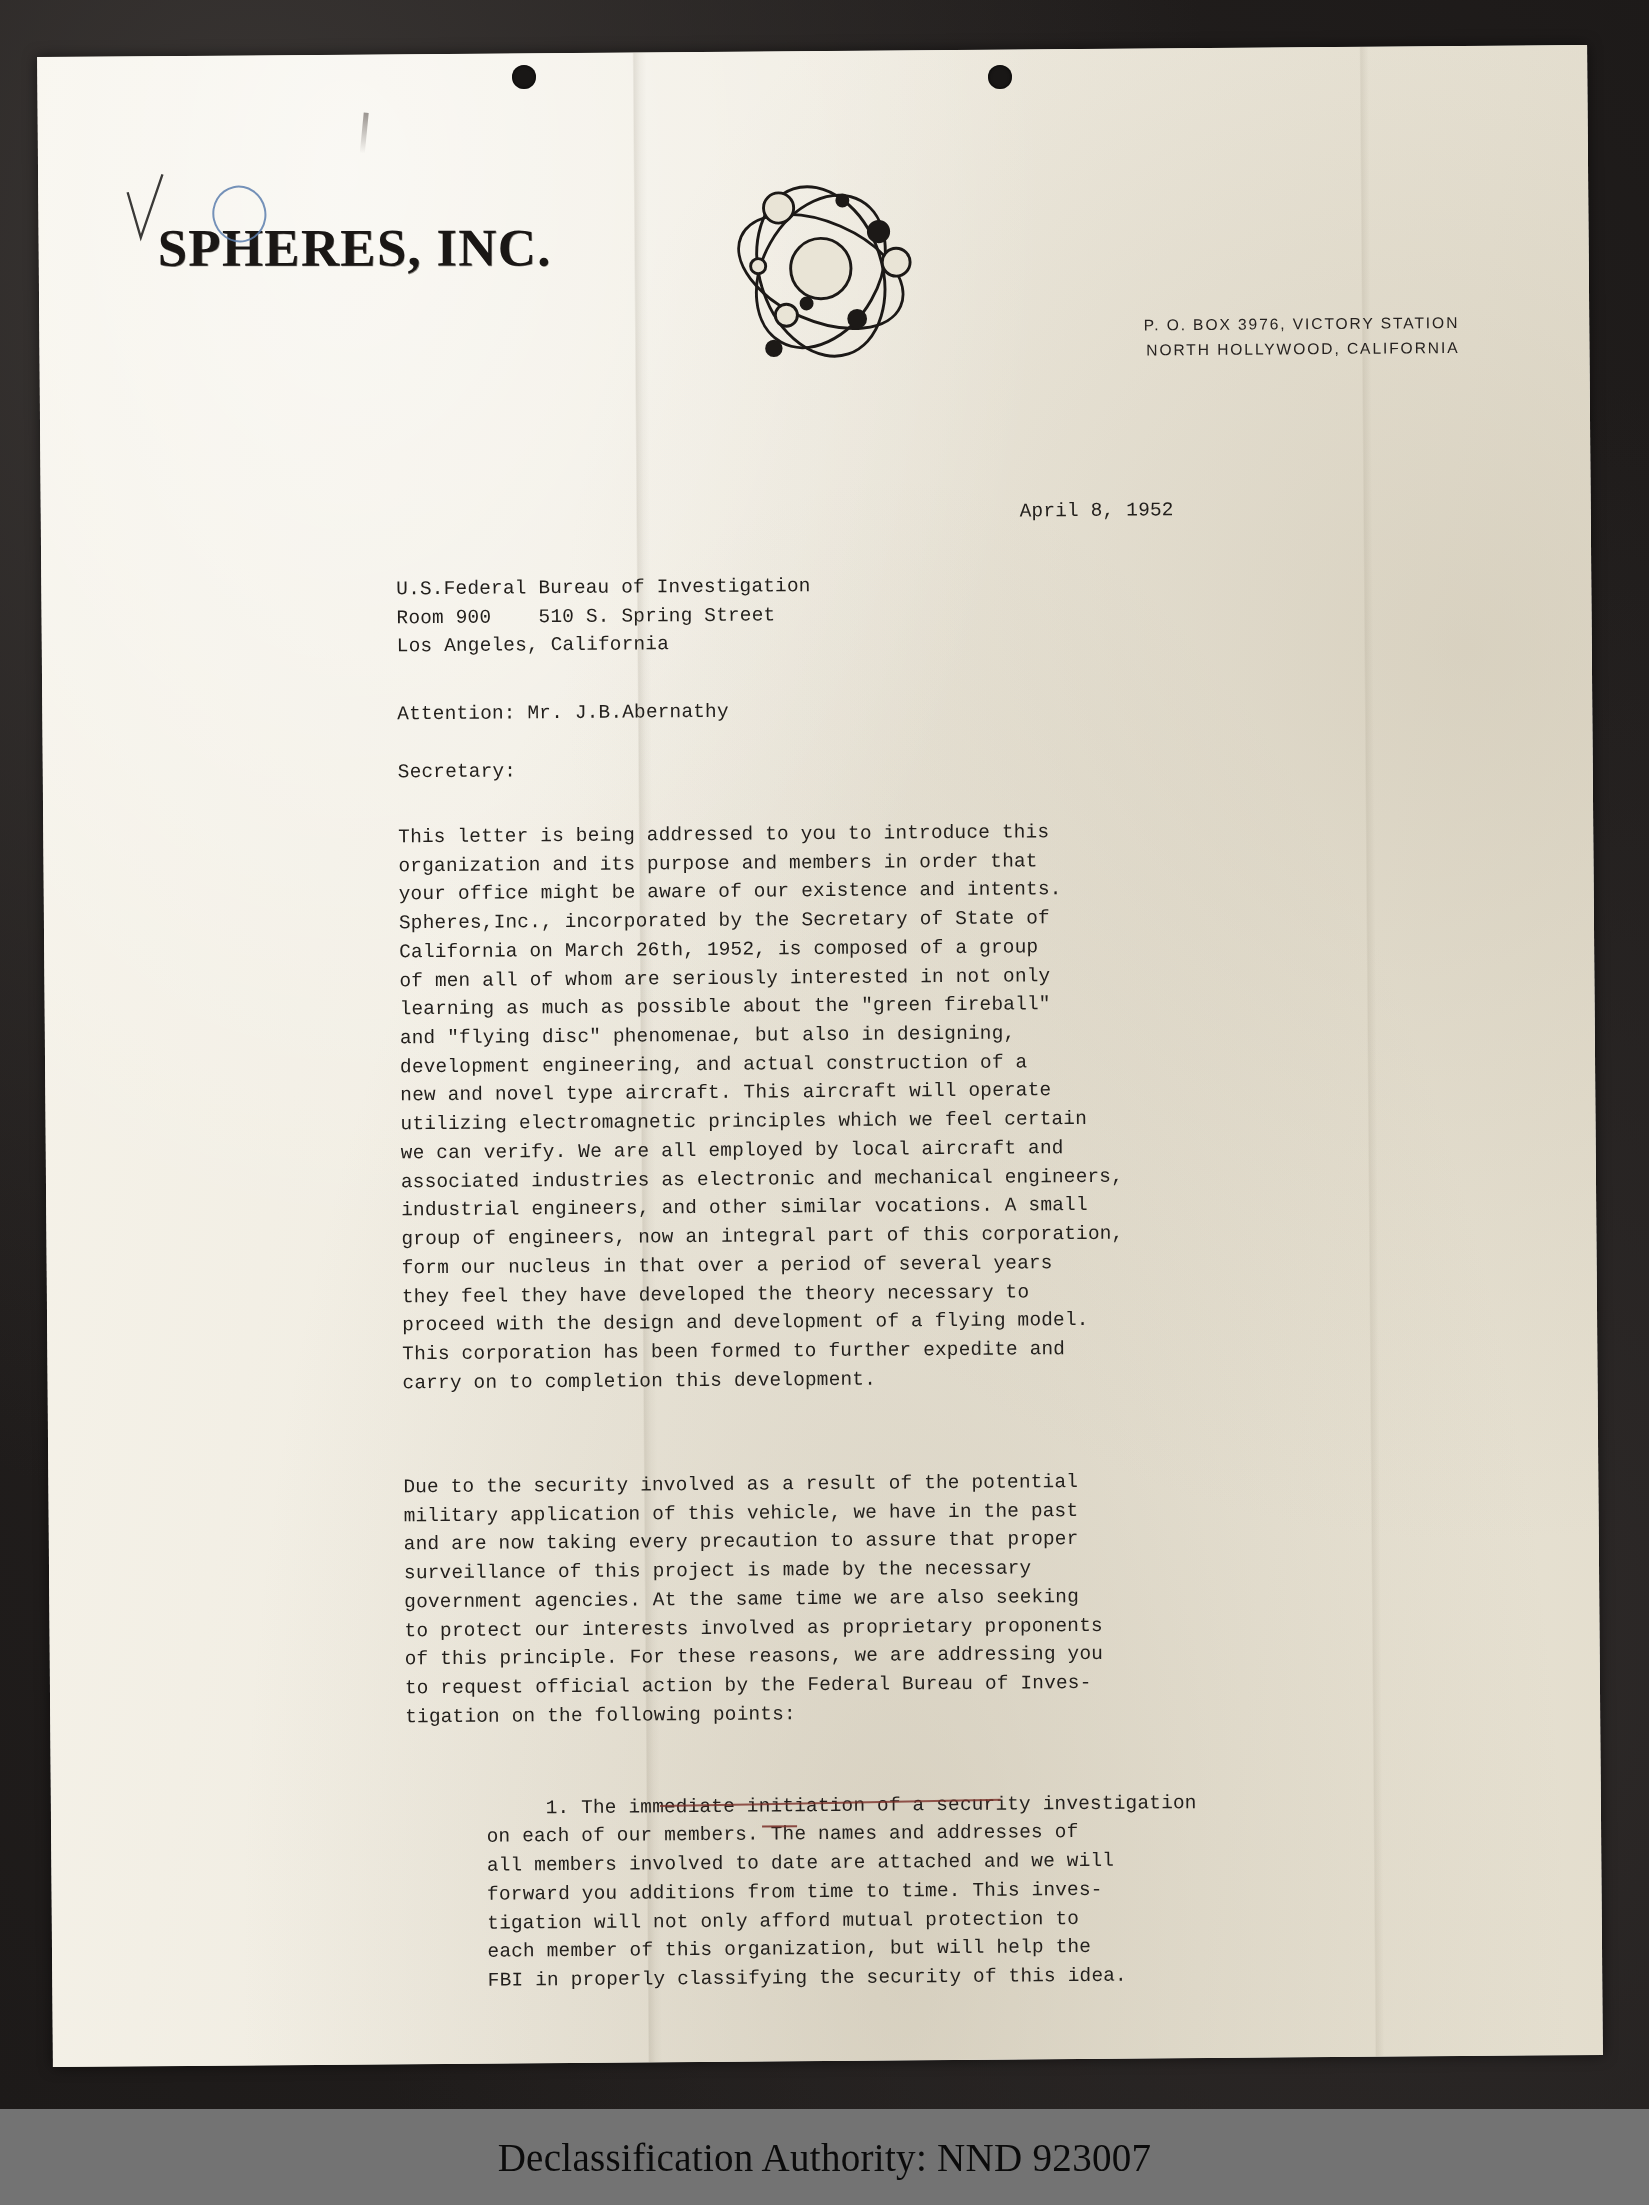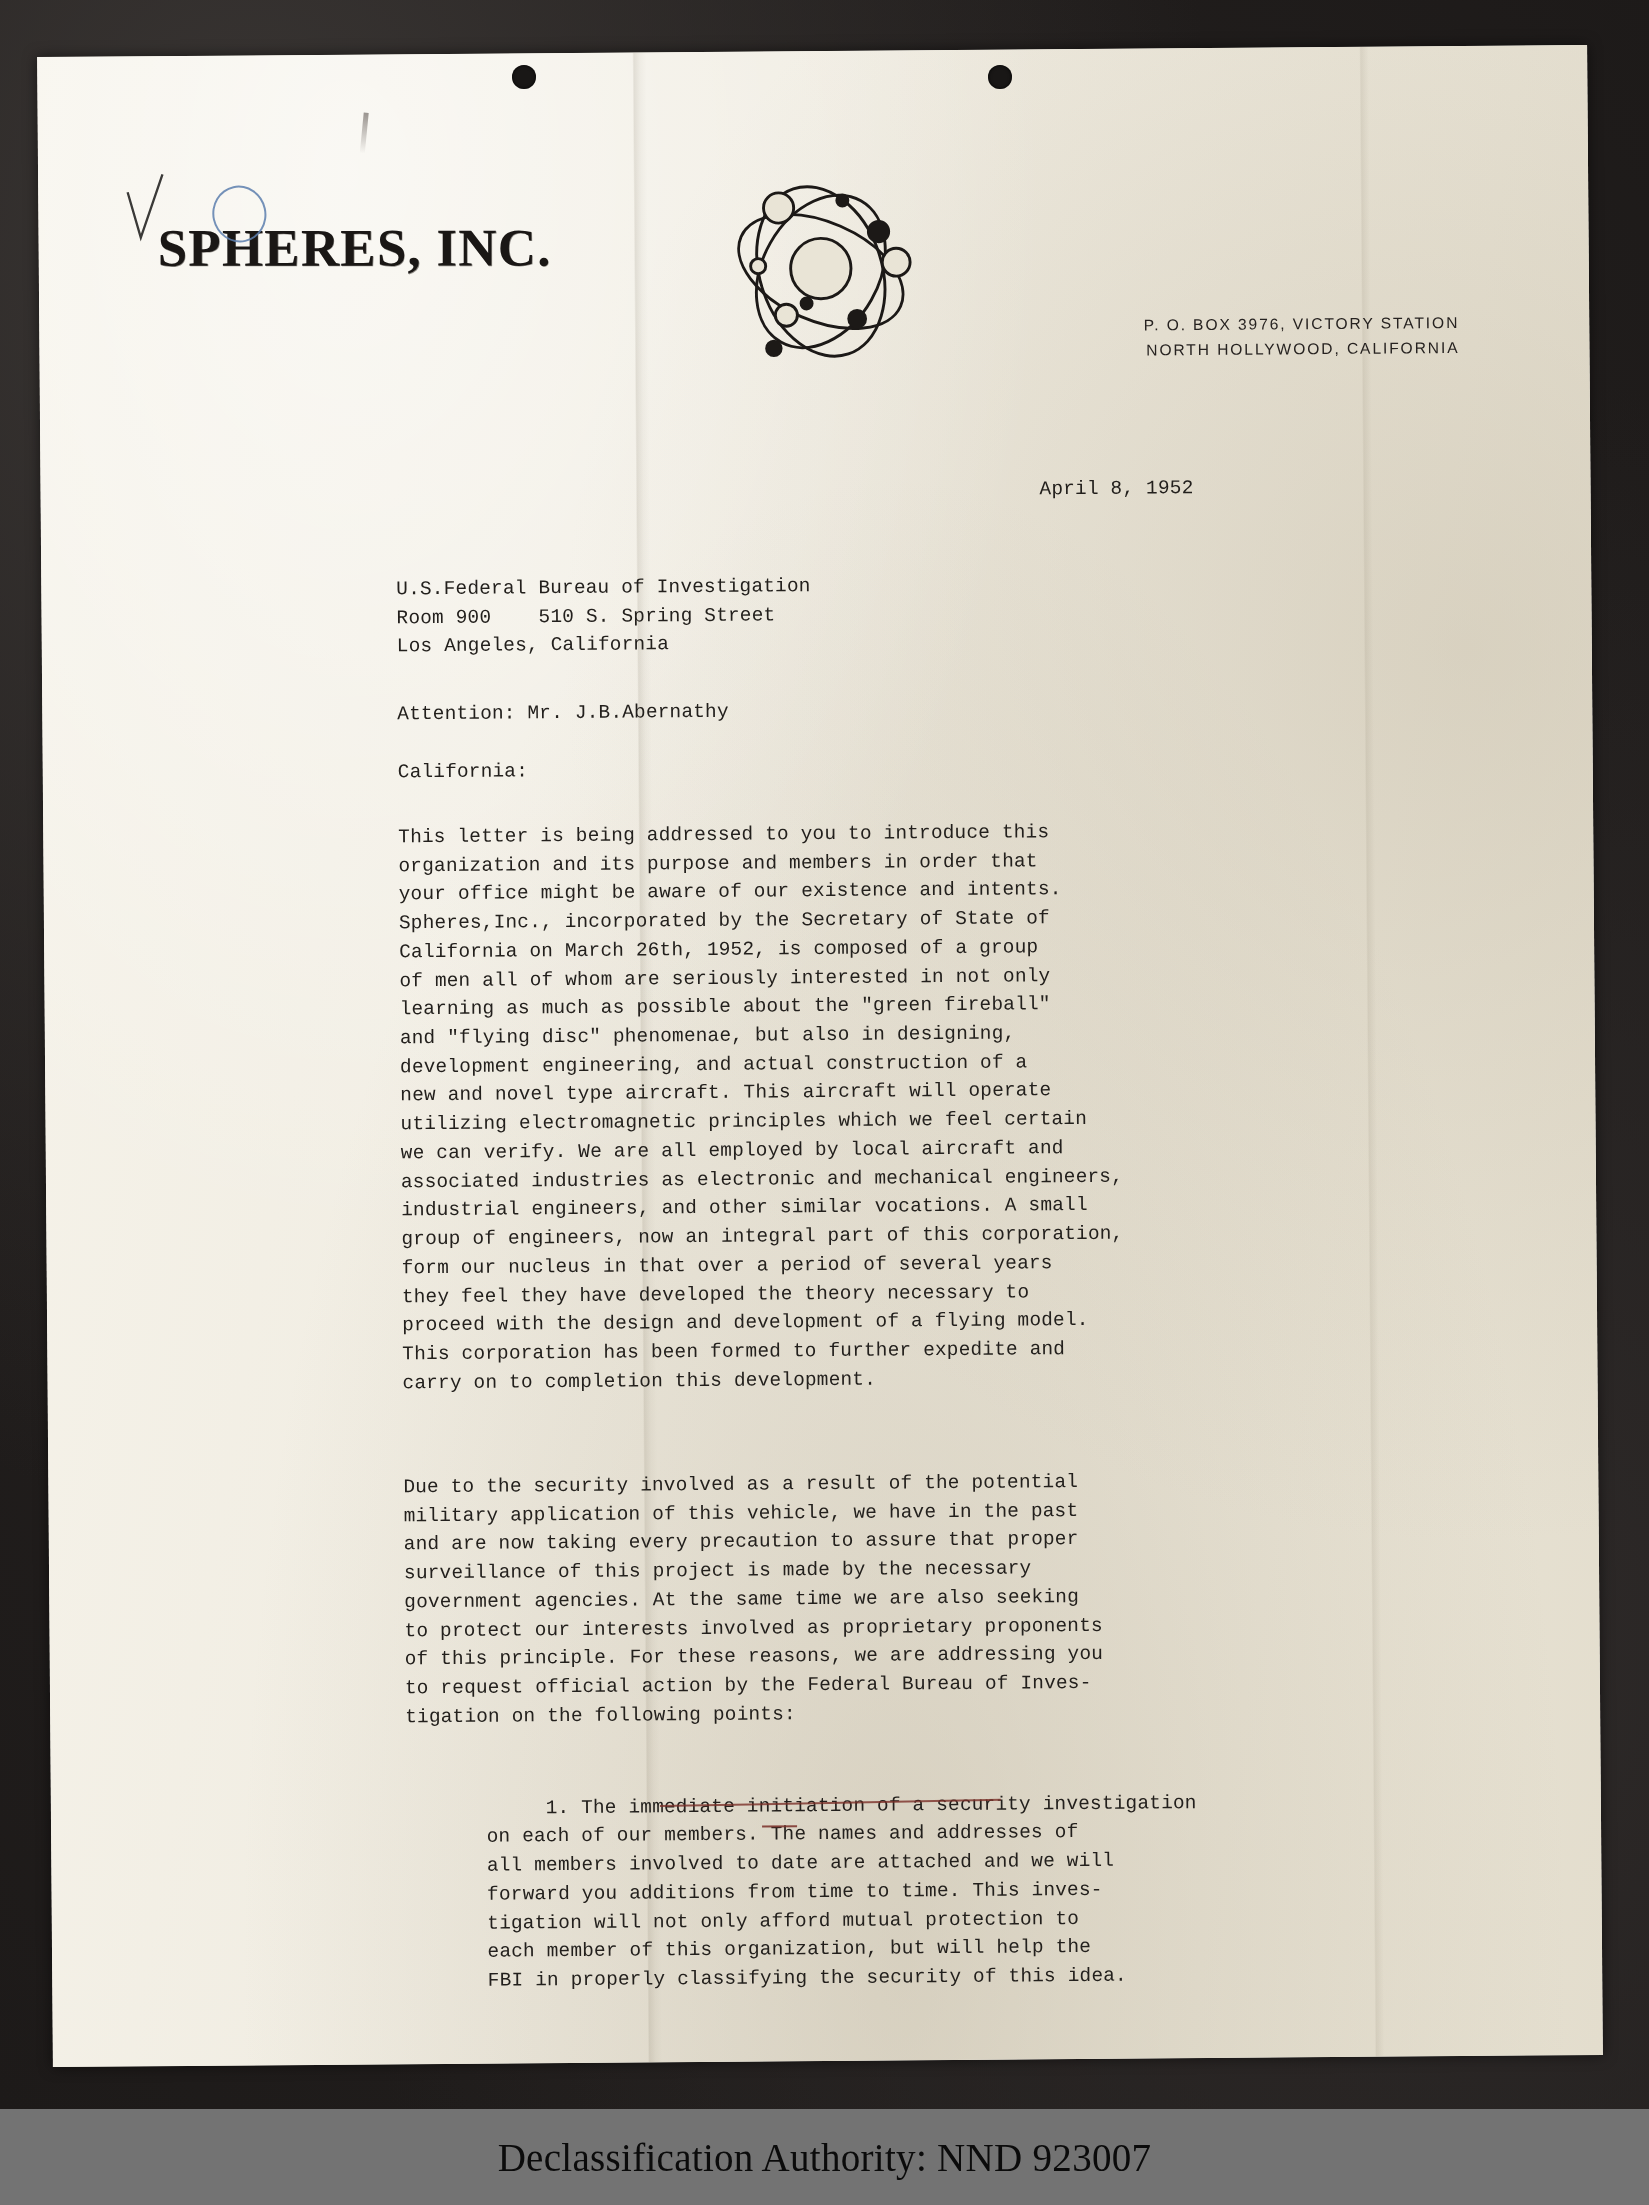--- a/index.html
+++ b/index.html
@@ -161,22 +161,21 @@
     font-family: "Liberation Mono", monospace;
     color: #23201d;
     font-size: 19.4px;
     line-height: 1.48;
     letter-spacing: 0.2px;
     white-space: pre;
   }
   #date-line {
     position: absolute;
     left: 979px;
-    top: 426px;
-    margin-left: 20px;
+    top: 448px;
   }
   #recipient-block {
     position: absolute;
     left: 355px;
     top: 521px;
   }
   #attention-line {
     position: absolute;
     left: 355px;
     top: 646px;
@@ -291,21 +290,21 @@
       <div id="ink-smudge"></div>
 
       <div id="date-line" class="typed">April 8, 1952</div>
 
       <div id="recipient-block" class="typed">U.S.Federal Bureau of Investigation
 Room 900    510 S. Spring Street
 Los Angeles, California</div>
 
       <div id="attention-line" class="typed">Attention: Mr. J.B.Abernathy</div>
 
-      <div id="salutation" class="typed">California:</div>
+      <div id="salutation" class="typed">Secretary:</div>
 
       <div id="para-1" class="typed">This letter is being addressed to you to introduce this
 organization and its purpose and members in order that
 your office might be aware of our existence and intents.
 Spheres,Inc., incorporated by the Secretary of State of
 California on March 26th, 1952, is composed of a group
 of men all of whom are seriously interested in not only
 learning as much as possible about the "green fireball"
 and "flying disc" phenomenae, but also in designing,
 development engineering, and actual construction of a

